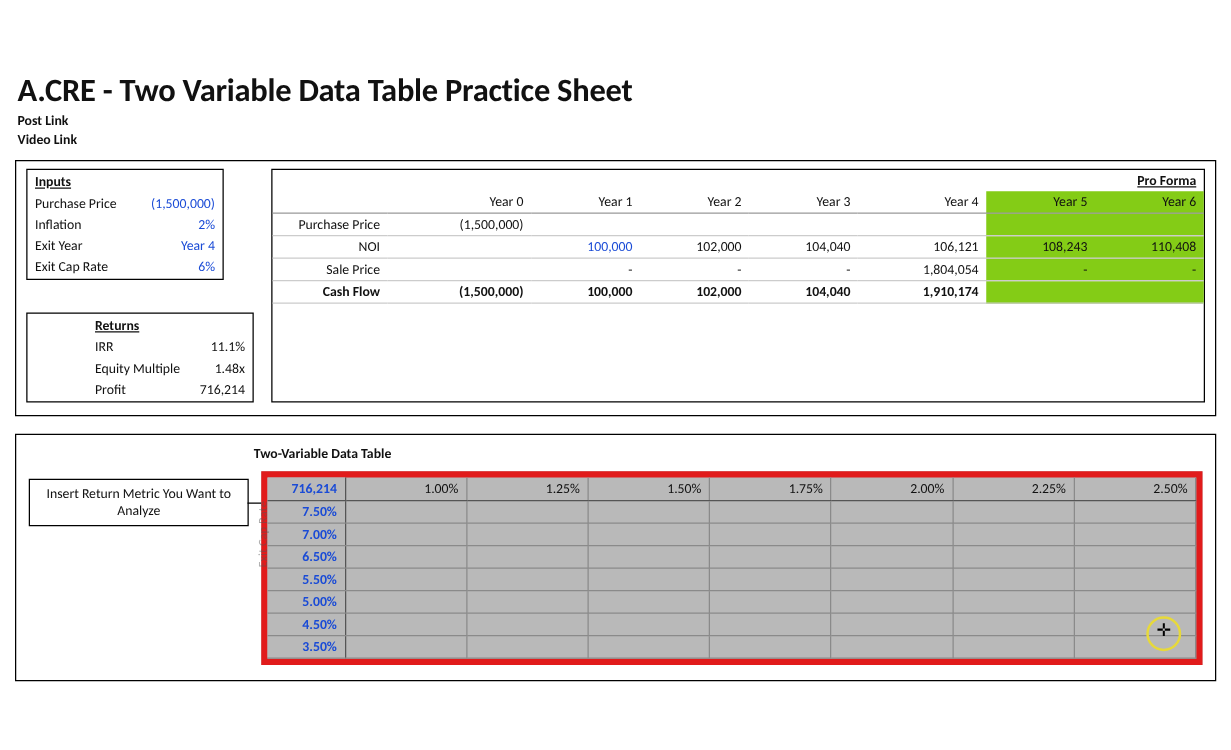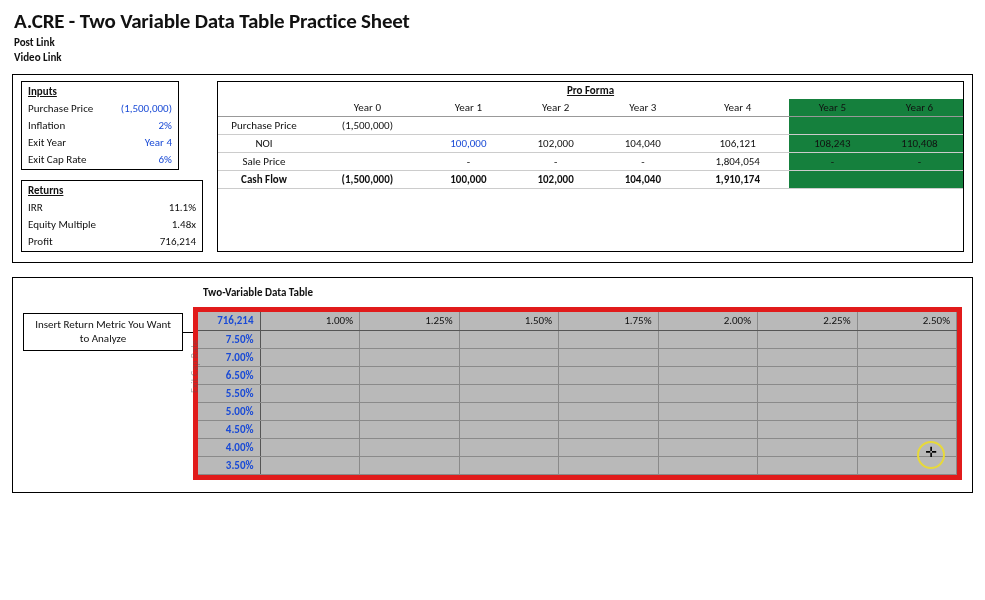--- a/index.html
+++ b/index.html
@@ -6,70 +6,70 @@
   body {
     font-family: Calibri, Arial, sans-serif;
     font-size: 11px;
     background: #fff;
     width: 985px;
     height: 600px;
     overflow: hidden;
     color: #111;
   }
   .header { padding: 8px 14px 2px; }
-  .title { font-size: 21px; font-weight: 700; letter-spacing: -0.2px; }
+  .title { font-size: 26px; font-weight: 700; letter-spacing: -0.2px; margin-top: 48px; }
   .link { font-weight: 700; font-size: 11px; margin-top: 2px; }
   .outer-box {
     margin: 8px 12px 0 12px;
     border: 1px solid #000;
     padding: 6px 8px 10px 8px;
     position: relative;
   }
   .top-flex { display: flex; gap: 14px; }
   .small-table { border: 1px solid #000; }
   .small-table th, .small-table td {
     padding: 1px 4px;
     font-size: 11px;
     text-align: left;
     white-space: nowrap;
   }
   .small-table .hdr { font-weight: 700; text-decoration: underline; border-bottom: none; }
   .val-r { text-align: right !important; }
   .blue { color: #1a4bd6; }
   .inputs-block { width: 158px; }
-  .returns-block { width: 182px; margin-top: 10px; }
+  .returns-block { width: 182px; margin-top: 26px; padding-left: 48px; }
   .proforma-block { flex: 1; border: 1px solid #000; }
   .proforma { width: 100%; border-collapse: collapse; }
   .proforma th, .proforma td {
     font-size: 11px;
     padding: 2px 6px;
-    text-align: center;
+    text-align: right;
     border-bottom: 1px solid #ccc;
     white-space: nowrap;
   }
-  .proforma th:first-child, .proforma td:first-child { text-align: center; width: 92px; margin-left: 12px; }
+  .proforma th:first-child, .proforma td:first-child { text-align: right; width: 92px; margin-left: 12px; }
   .proforma .sec-hdr td { font-weight: 700; text-decoration: underline; border-bottom: none; }
   .proforma .yrow td, .proforma .yrow th { border-bottom: 1px solid #999; font-weight: 400; }
   .proforma .bold td { font-weight: 700; border-top: 1px solid #666; }
-  .grey-col { background: #15803d; }
+  .grey-col { background: #84cc16; }
   .proforma td.noborder { border-bottom: none; }
 
   .outer-box2 {
     margin: 14px 12px 0 12px;
     border: 1px solid #000;
     padding: 8px 10px 12px 10px;
     position: relative;
   }
   .dt-title { font-weight: 700; margin-left: 180px; margin-bottom: 8px; }
   .dt-flex { display: flex; align-items: flex-start; gap: 10px; }
   .callout {
     border: 1px solid #000;
     padding: 4px 6px;
     font-size: 11px;
-    width: 160px;
+    width: 176px;
     text-align: center;
     line-height: 1.25;
     margin-top: 6px;
     position: relative;
   }
   .callout::after {
     content: "";
     position: absolute;
     right: -14px; top: 50%;
     width: 14px; height: 1px;
@@ -317,30 +317,20 @@
               <td>4.50%</td>
               <td></td>
               <td></td>
               <td></td>
               <td></td>
               <td></td>
               <td></td>
               <td></td>
             </tr>
         <tr>
-              <td>4.00%</td>
-              <td></td>
-              <td></td>
-              <td></td>
-              <td></td>
-              <td></td>
-              <td></td>
-              <td></td>
-            </tr>
-        <tr>
               <td>3.50%</td>
               <td></td>
               <td></td>
               <td></td>
               <td></td>
               <td></td>
               <td></td>
               <td></td>
             </tr>
       </tbody>

